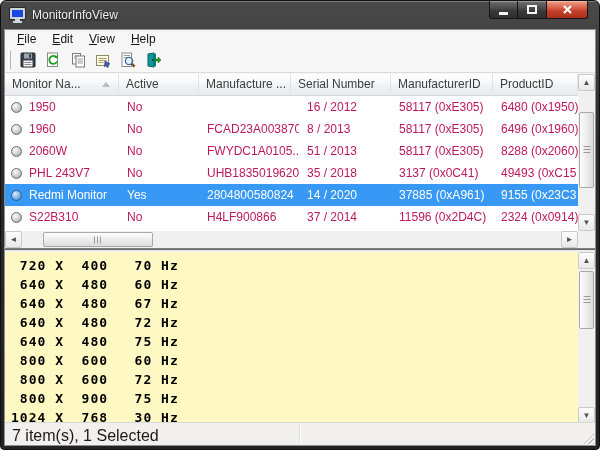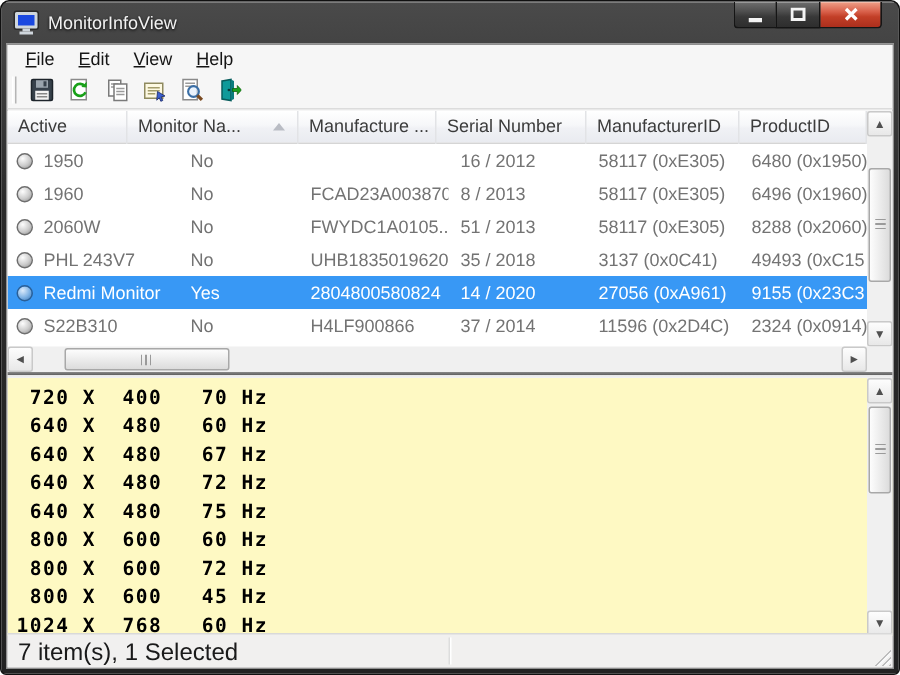--- a/index.html
+++ b/index.html
@@ -30,21 +30,21 @@
   .toolbar { position:absolute; left:0; top:18px; right:0; height:25px; background:#f6f6f6; border-bottom:1px solid #dcdcdc; display:flex; align-items:center; }
   .grip { width:3px; height:18px; margin:0 4px 0 3px; border-left:1px solid #fff; border-right:1px solid #b5b5b5; }
   .tbtn { width:25px; height:22px; display:flex; align-items:center; justify-content:center; }
 
   
   .listview { position:absolute; left:0; top:44px; right:0; height:174px; background:#fff; }
   .lheader { position:absolute; left:0; top:0; right:17px; height:22px; display:flex; background:linear-gradient(#ffffff,#f6f7f9 45%,#f0f1f5 55%,#e9ebf0); border-bottom:1px solid #d5d5d5; }
   .hcell { position:relative; height:22px; line-height:21px; font-size:12px; color:#3c3c3c; padding-left:7px; border-right:1px solid #e2e3e6; white-space:nowrap; overflow:hidden; }
   .sortmark { position:absolute; right:8px; top:8px; width:0; height:0; border-left:4px solid transparent; border-right:4px solid transparent; border-bottom:5px solid #b9bcc4; }
   .lrows { position:absolute; left:0; top:22px; right:17px; bottom:17px; overflow:hidden; }
-  .lrow { position:relative; height:22px; display:flex; font-size:12px; color:#737373; background:#fff; }
+  .lrow { position:relative; height:22px; display:flex; font-size:12px; color:#be185d; background:#fff; }
   .lrow.sel { background:#3898f5; color:#fff; }
   .lcell { height:22px; line-height:22px; padding-left:8px; white-space:nowrap; overflow:hidden; }
   .lcell.first { padding-left:24px; position:relative; }
   .ball { position:absolute; left:6px; top:6px; width:11px; height:11px; border-radius:50%; border:1px solid #6e6e6e; background:radial-gradient(circle at 35% 30%, #fdfdfd, #cccccc 55%, #8e8e8e); }
   .lrow.sel .ball { border-color:#2a5f97; background:radial-gradient(circle at 35% 30%, #dcebfb, #7fb2e4 55%, #3c77b5); }
 
   
   .sb { position:absolute; background:#f0f0f0; }
   .sb-v { width:17px; top:0; right:0; bottom:17px; }
   .sb-h { height:17px; left:0; right:17px; bottom:0; }
@@ -164,22 +164,22 @@
           <path d="M3 2 L9 1 L9 15 L3 14 Z" fill="#0f9a9a" stroke="#085c5c"></path>
           <path d="M9 1 L11 2 L11 14 L9 15 Z" fill="#0b7c7c"></path>
           <circle cx="7.6" cy="8" r=".9" fill="#063939"></circle>
           <path d="M10 7 L13.2 7 L13.2 5 L16 8 L13.2 11 L13.2 9 L10 9 Z" fill="#1ca11c" stroke="#0c5c0c" stroke-width=".5"></path>
         </svg>
       </span>
     </div>
 
     <div class="listview">
       <div class="lheader">
+          <div class="hcell" style="width: 114px;"><span>Monitor Na...</span><span class="sortmark"></span></div>
           <div class="hcell" style="width: 80px;"><span>Active</span></div>
-          <div class="hcell" style="width: 114px;"><span>Monitor Na...</span><span class="sortmark"></span></div>
           <div class="hcell" style="width: 92px;"><span>Manufacture ...</span></div>
           <div class="hcell" style="width: 100px;"><span>Serial Number</span></div>
           <div class="hcell" style="width: 102px;"><span>ManufacturerID</span></div>
           <div class="hcell" style="width: 85px; flex: 1 1 0%;"><span>ProductID</span></div>
         </div>
       <div class="lrows">
           <div class="lrow">
             <div class="lcell first" style="width: 114px;"><span class="ball"></span><span>1950</span></div>
             <div class="lcell" style="width: 80px;"><span>No</span></div>
             <div class="lcell" style="width: 100px; margin-top: 16px;"><span>E950216Z03681</span></div>
@@ -209,21 +209,21 @@
             <div class="lcell" style="width: 100px;"><span>UHB1835019620</span></div>
             <div class="lcell" style="width: 92px;"><span>35 / 2018</span></div>
             <div class="lcell" style="width: 102px;"><span>3137 (0x0C41)</span></div>
             <div class="lcell" style="width: 85px; flex: 1 1 0%;"><span>49493 (0xC15</span></div>
           </div>
           <div class="lrow sel">
             <div class="lcell first" style="width: 114px;"><span class="ball"></span><span>Redmi Monitor</span></div>
             <div class="lcell" style="width: 80px;"><span>Yes</span></div>
             <div class="lcell" style="width: 100px;"><span>2804800580824</span></div>
             <div class="lcell" style="width: 92px;"><span>14 / 2020</span></div>
-            <div class="lcell" style="width: 102px;"><span>27056 (0xA961)</span></div>
+            <div class="lcell" style="width: 102px;"><span>37885 (0xA961)</span></div>
             <div class="lcell" style="width: 85px; flex: 1 1 0%;"><span>9155 (0x23C3</span></div>
           </div>
           <div class="lrow">
             <div class="lcell first" style="width: 114px;"><span class="ball"></span><span>S22B310</span></div>
             <div class="lcell" style="width: 80px;"><span>No</span></div>
             <div class="lcell" style="width: 100px;"><span>H4LF900866</span></div>
             <div class="lcell" style="width: 92px;"><span>37 / 2014</span></div>
             <div class="lcell" style="width: 102px;"><span>11596 (0x2D4C)</span></div>
             <div class="lcell" style="width: 85px; flex: 1 1 0%;"><span>2324 (0x0914)</span></div>
           </div>
@@ -245,22 +245,22 @@
 
     <div class="details">
       <div class="modes">
           <div class="mode-line"> 720 X  400   70 Hz</div>
           <div class="mode-line"> 640 X  480   60 Hz</div>
           <div class="mode-line"> 640 X  480   67 Hz</div>
           <div class="mode-line"> 640 X  480   72 Hz</div>
           <div class="mode-line"> 640 X  480   75 Hz</div>
           <div class="mode-line"> 800 X  600   60 Hz</div>
           <div class="mode-line"> 800 X  600   72 Hz</div>
-          <div class="mode-line"> 800 X  600   45 Hz</div>
-          <div class="mode-line">1024 X  768   60 Hz</div>
+          <div class="mode-line"> 800 X  900   75 Hz</div>
+          <div class="mode-line">1024 X  768   30 Hz</div>
         </div>
       <div class="sb sb-v">
         <span class="sb-btn" style="top:0;">▲</span>
         <span class="thumb v" style="top:19px; height:58px; left:0; width:15px; margin:0 1px;"></span>
         <span class="sb-btn" style="bottom:0;">▼</span>
       </div>
     </div>
 
     <div class="statusbar">
       <span class="status-left">7 item(s), 1 Selected</span>

